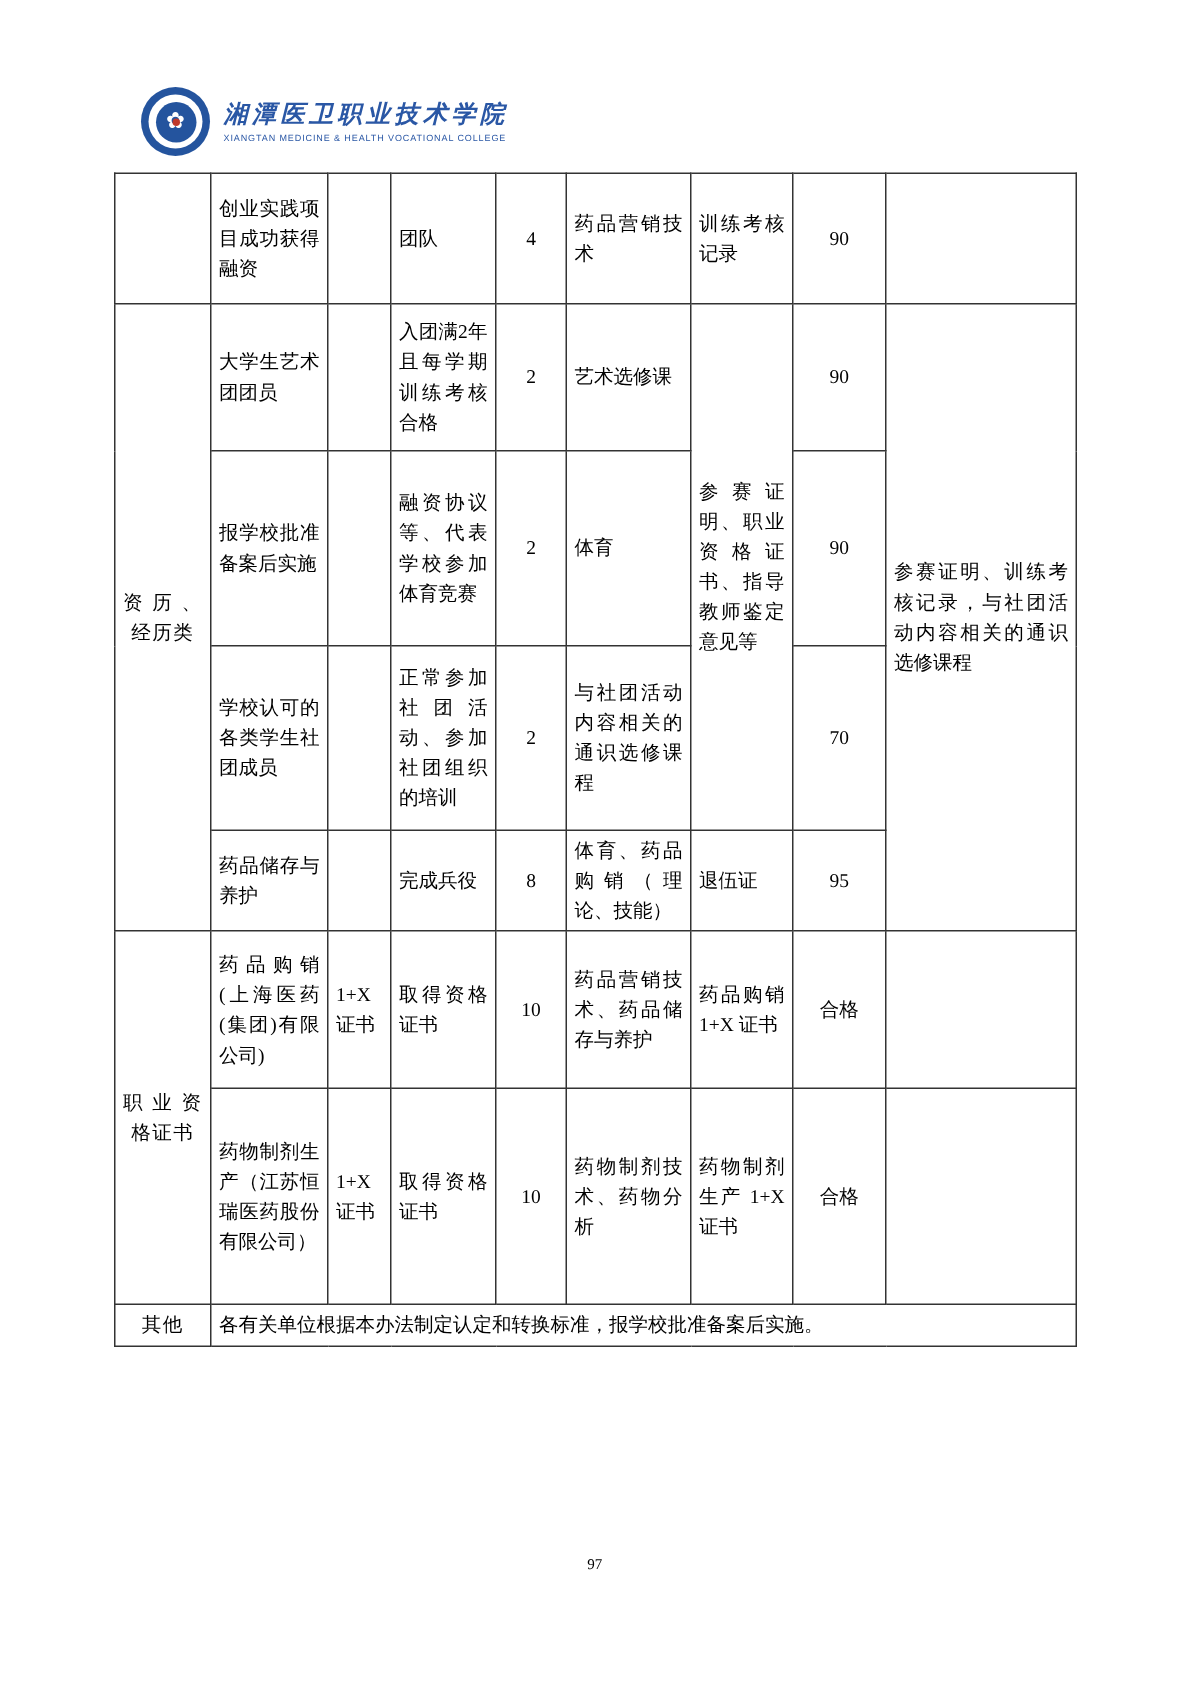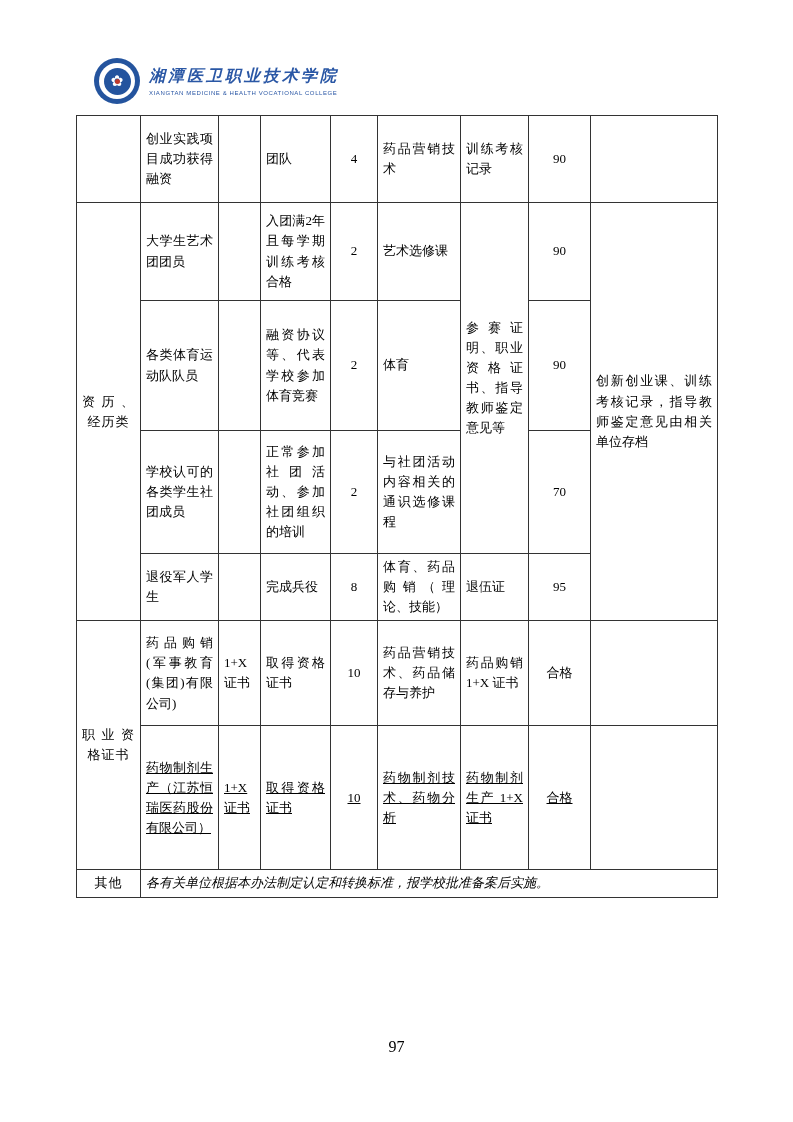--- a/index.html
+++ b/index.html
@@ -37,31 +37,31 @@
     vertical-align:middle;
     padding:3px 5px;
     line-height:1.55;
     text-align:justify;
     text-justify:inter-character;
     word-break:break-all;
     overflow:hidden;
   }
   td.num { text-align:center; text-align-last:center; }
   td.cat { text-align:center; text-align-last:center; letter-spacing:1px; }
-  td.note { text-align:left; text-align-last:left; padding-left:8px;font-style:italic; }
+  td.note { text-align:left; text-align-last:left; padding-left:8px; }
   tr.r1 { height:87px; }
   tr.r2 { height:98px; }
   tr.r3 { height:130px; }
   tr.r4 { height:123px; }
   tr.r5 { height:64px; }
   tr.r6 { height:105px; }
-  tr.r7 { height:144px;text-decoration:underline; }
+  tr.r7 { height:144px; }
   tr.r8 { height:24px; }
 
-  .page-number { position:absolute; left:0; right:0; top:1038px; text-align:center; font-size:16px; }
+  .page-number { position:absolute; left:0; right:0; top:1038px; text-align:center; font-size:10px; }
 </style>
 </head>
 <body>
 
 <div class="page">
 
   <div class="header">
     <div class="emblem">
       <div class="emblem-band">
         <div class="emblem-core">✿<span class="dot"></span></div>
@@ -100,54 +100,54 @@
 
       <tr class="r2">
         <td class="cat" rowspan="4">资历、经历类</td>
         <td>大学生艺术团团员</td>
         <td></td>
         <td>入团满2年且每学期训练考核合格</td>
         <td class="num">2</td>
         <td>艺术选修课</td>
         <td rowspan="3">参赛证明、职业资格证书、指导教师鉴定意见等</td>
         <td class="num">90</td>
-        <td rowspan="4">创新创业课、训练考核记录，指导教师鉴定意见由相关单位存档</td>
+        <td rowspan="4">参赛证明、训练考核记录，与社团活动内容相关的通识选修课程</td>
       </tr>
 
       <tr class="r3">
-        <td>各类体育运动队队员</td>
+        <td>报学校批准备案后实施</td>
         <td></td>
         <td>融资协议等、代表学校参加体育竞赛</td>
         <td class="num">2</td>
         <td>体育</td>
         <td class="num">90</td>
       </tr>
 
       <tr class="r4">
         <td>学校认可的各类学生社团成员</td>
         <td></td>
         <td>正常参加社团活动、参加社团组织的培训</td>
         <td class="num">2</td>
         <td>与社团活动内容相关的通识选修课程</td>
         <td class="num">70</td>
       </tr>
 
       <tr class="r5">
-        <td>退役军人学生</td>
+        <td>药品储存与养护</td>
         <td></td>
         <td>完成兵役</td>
         <td class="num">8</td>
         <td>体育、药品购销（理论、技能）</td>
         <td>退伍证</td>
         <td class="num">95</td>
       </tr>
 
       <tr class="r6">
         <td class="cat" rowspan="2">职业资格证书</td>
-        <td>药品购销(军事教育(集团)有限公司)</td>
+        <td>药品购销(上海医药(集团)有限公司)</td>
         <td>1+X 证书</td>
         <td>取得资格证书</td>
         <td class="num">10</td>
         <td>药品营销技术、药品储存与养护</td>
         <td>药品购销 1+X 证书</td>
         <td class="num">合格</td>
         <td></td>
       </tr>
 
       <tr class="r7">

